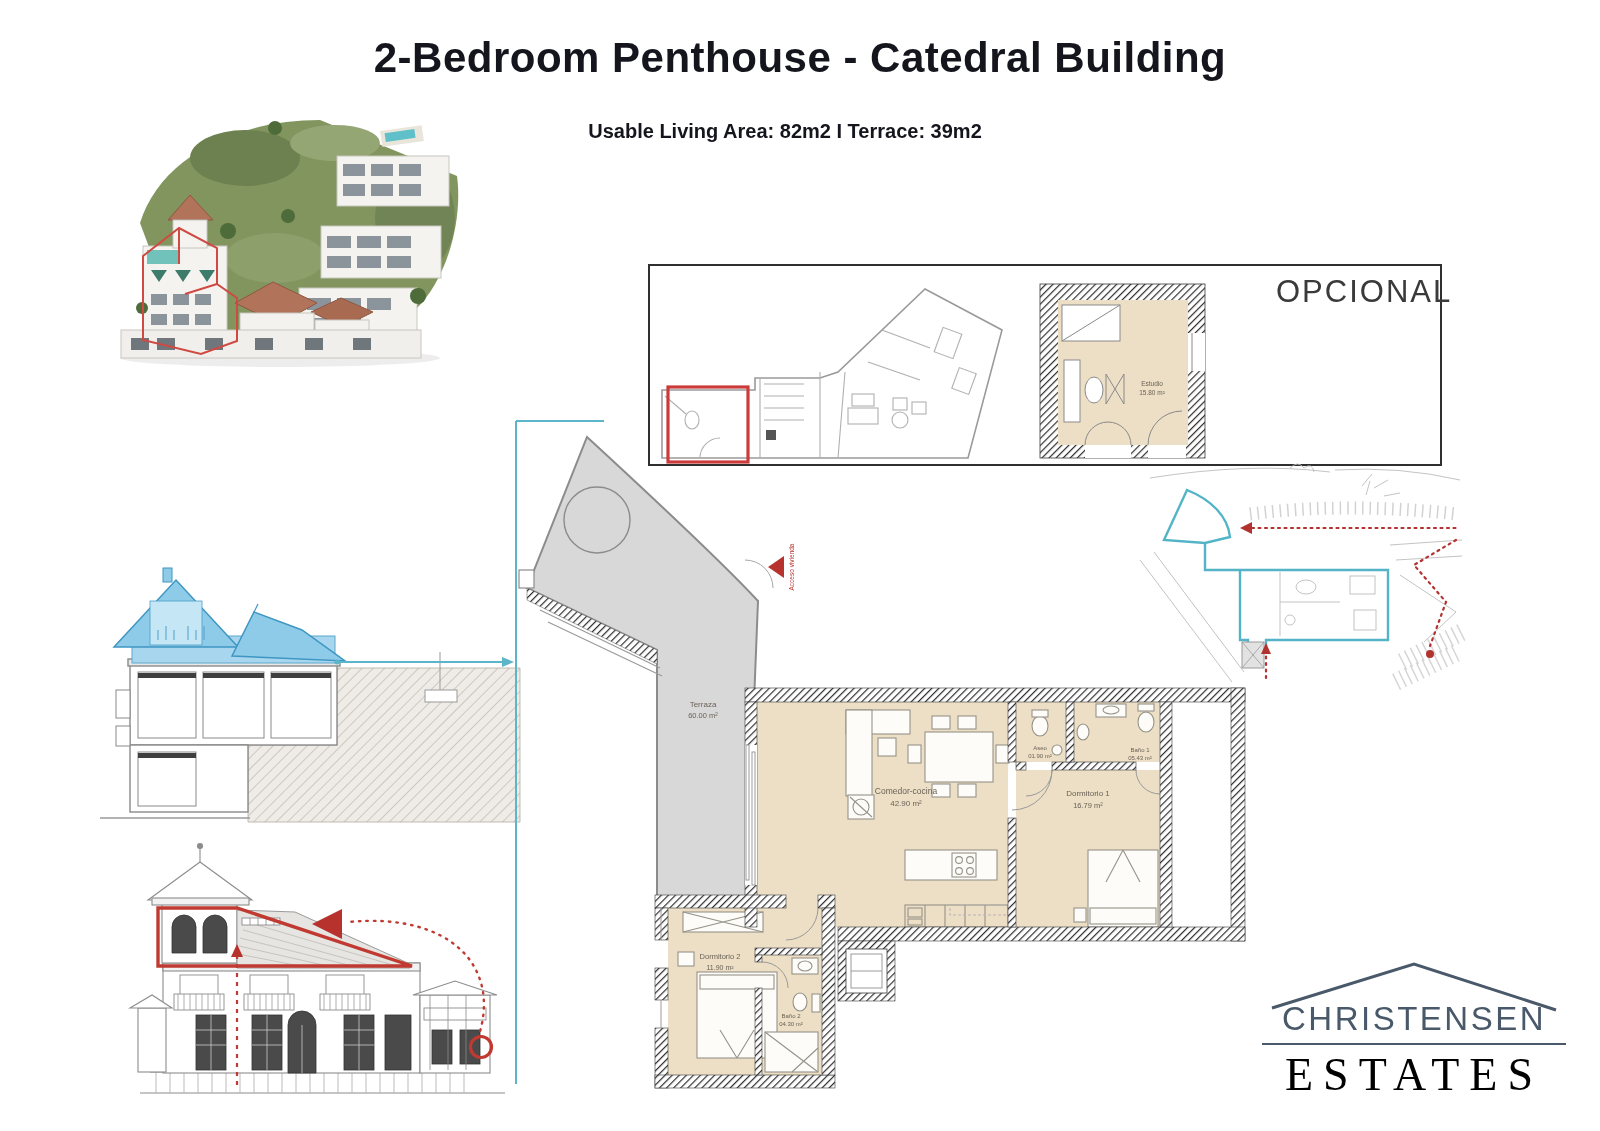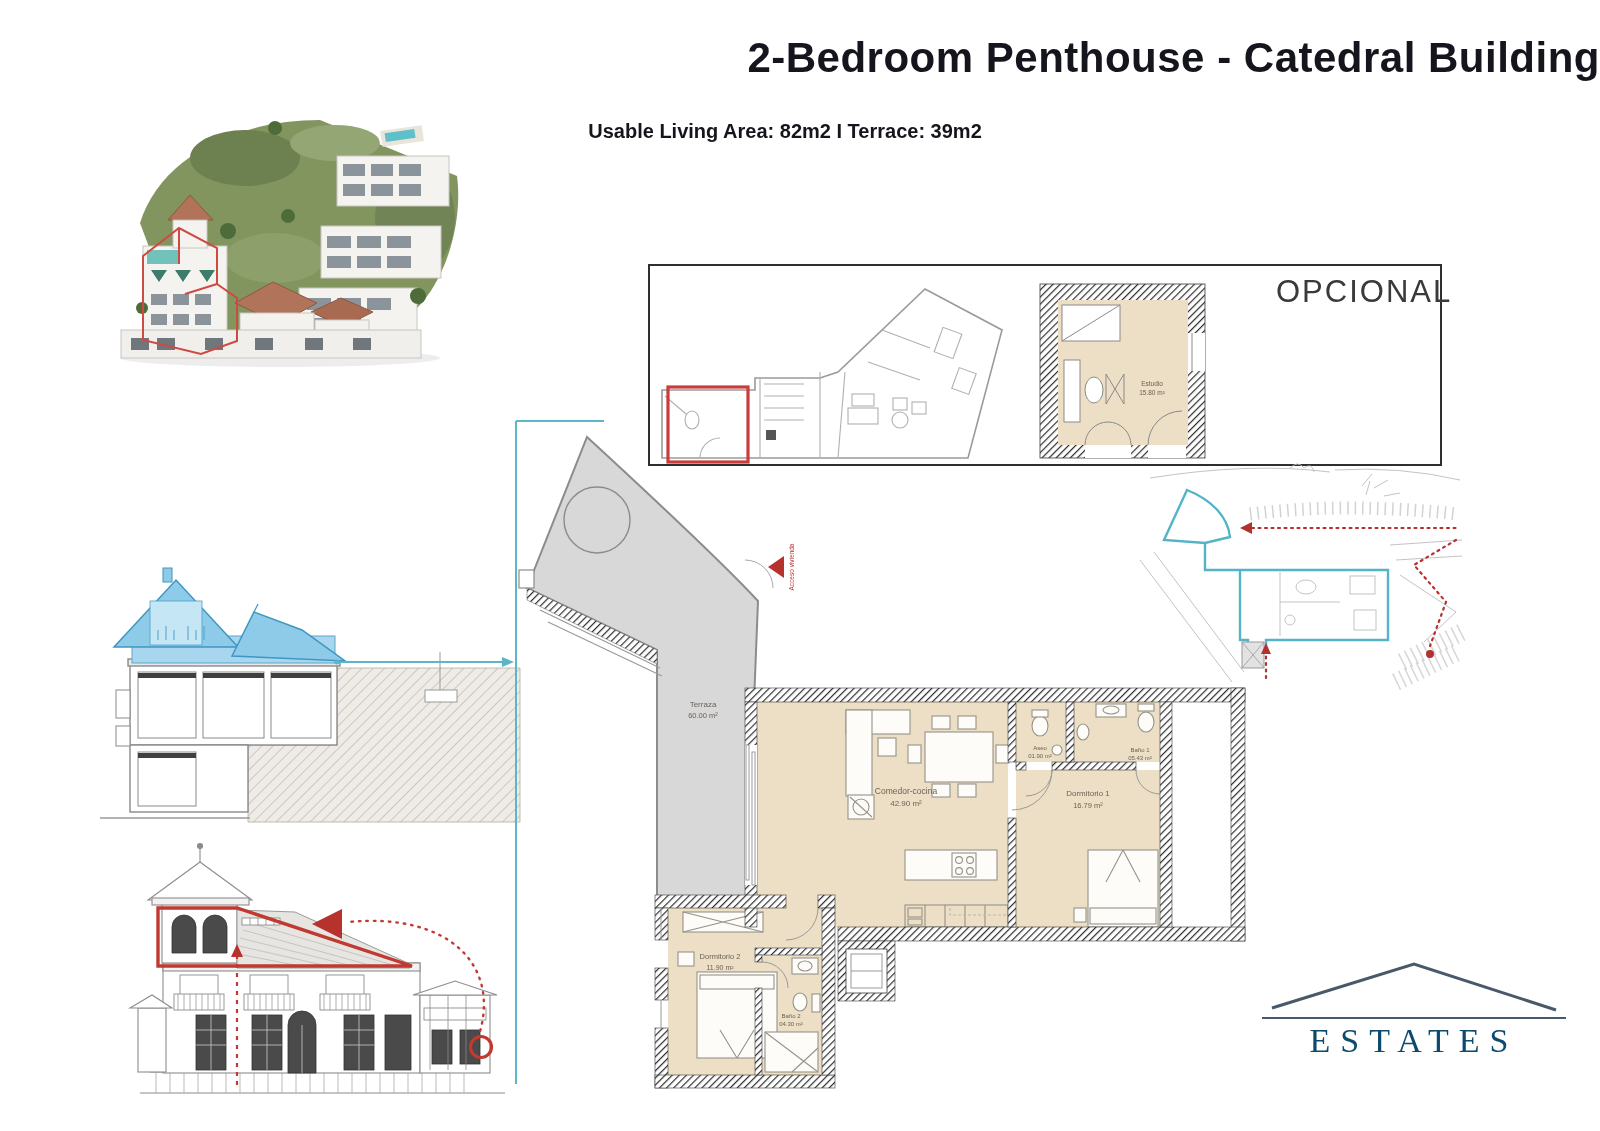--- a/index.html
+++ b/index.html
@@ -1,28 +1,28 @@
 <!DOCTYPE html>
 <html><head>
 <meta charset="utf-8">
 <style>
   html,body{margin:0;padding:0;background:#ffffff;}
   .page{position:relative;width:1600px;height:1131px;background:#ffffff;overflow:hidden;
         font-family:"Liberation Sans",sans-serif;}
   .abs{position:absolute;}
   svg{display:block;overflow:visible;font-family:"Liberation Sans",sans-serif;}
-  .title{left:0;top:34px;width:1600px;text-align:right;font-size:42px;font-weight:800;
+  .title{left:0;top:34px;width:1600px;text-align:center;font-size:42px;font-weight:800;
          color:#15151d;letter-spacing:.5px;}
   .subtitle{left:0;top:112px;width:1570px;text-align:center;font-size:20px;font-weight:700;color:#15151d;margin-top:8px;}
   .optional-box{left:648px;top:264px;width:790px;height:198px;border:2px solid #2f2f2f;background:#fff;}
   .opcional{left:1252px;top:274px;font-size:31px;letter-spacing:2px;color:#3a3a3a;font-weight:500;margin-left:24px;}
   .logo{left:1262px;top:950px;width:304px;text-align:center;color:#49596a;}
   .logo-name{font-size:33px;letter-spacing:2.5px;color:#49596a;margin-top:-12px;}
   .logo-rule{border:0;border-top:2.5px solid #49596a;margin:5px 0 3px 0;}
-  .logo-estates{font-family:"Liberation Serif",serif;font-size:34px;letter-spacing:10px;color:#0c4a6e;}
+  .logo-estates{font-family:"Liberation Serif",serif;font-size:46px;letter-spacing:10px;color:#000000;}
   text.lbl{fill:#6b6257;text-anchor:middle;}
 </style>
 </head>
 <body>
 
 <div class="page">
 
   <div class="abs title">2-Bedroom Penthouse - Catedral Building</div>
   <div class="abs subtitle">Usable Living Area: 82m2 I Terrace: 39m2</div>
 
@@ -434,17 +434,18 @@
       <path d="M336,662 H502"></path>
     </g>
     <polygon points="502,657 502,667 514,662" fill="#5cb5c8"></polygon>
     <circle cx="337" cy="662" r="2.5" fill="#5cb5c8"></circle>
   </svg>
 
   <div class="abs logo">
     <svg width="304" height="62" viewBox="0 0 304 62">
       <polyline points="10,58 152,14 294,60" fill="none" stroke="#49596a" stroke-width="3"></polyline>
     </svg>
+    <div class="logo-name">CHRISTENSEN</div>
     <hr class="logo-rule">
     <div class="logo-estates">ESTATES</div>
   </div>
 
 </div>
 
 </body></html>

